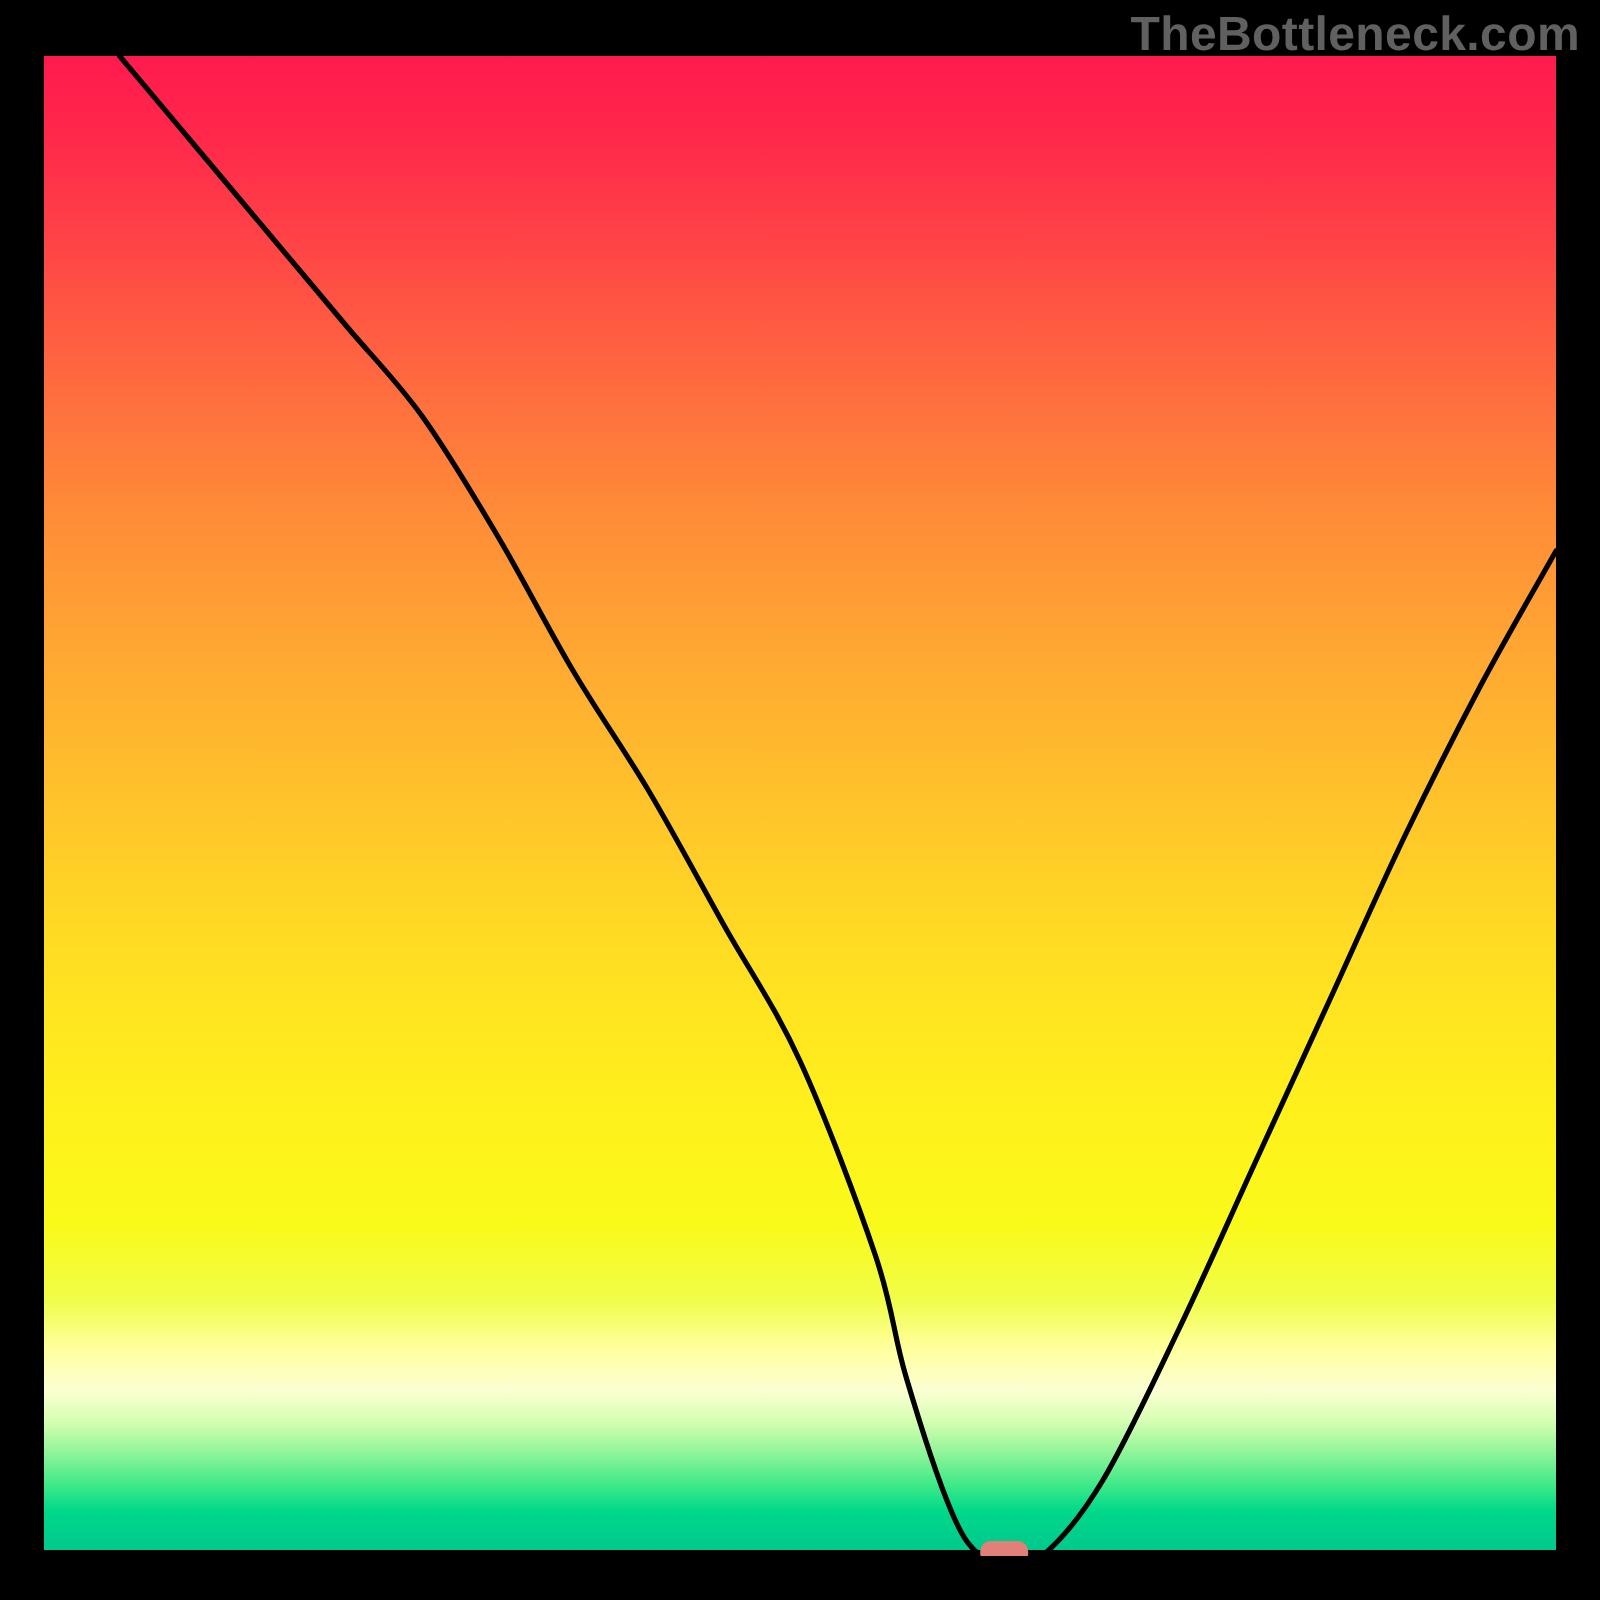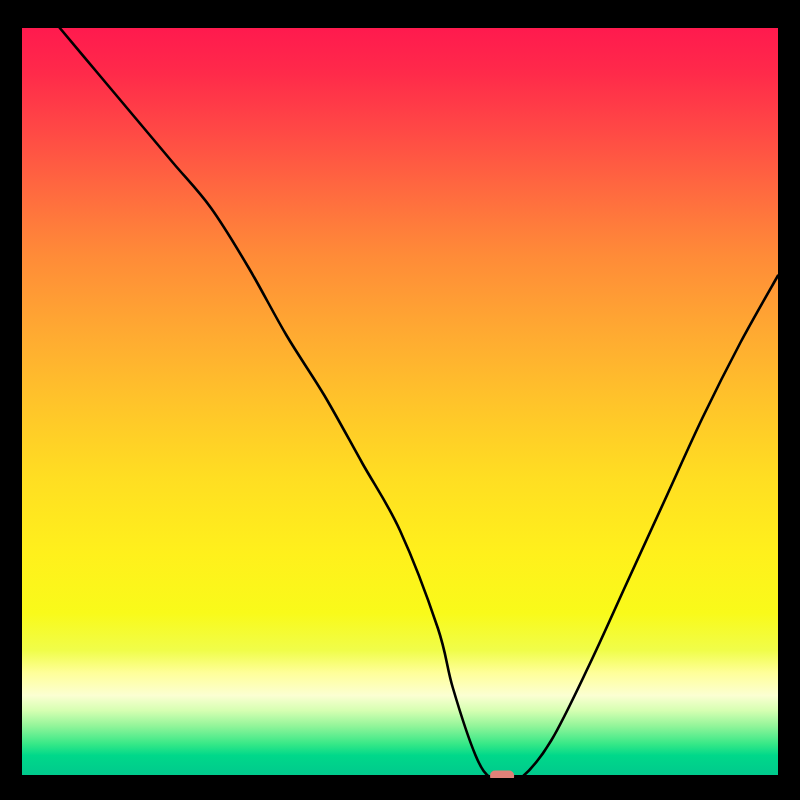--- a/index.html
+++ b/index.html
@@ -78,20 +78,21 @@
   }
   .marker {
     fill: #e08078;
   }
 </style>
 </head>
 <body>
 
 <div class="stage">
 
+  <div class="watermark">TheBottleneck.com</div>
 
   <div class="plot-area">
     <div class="gradient"></div>
 
     <svg class="overlay-svg" viewBox="0 0 756 750" preserveAspectRatio="none">
       <line class="baseline" x1="0" y1="748.5" x2="756" y2="748.5"></line>
       <path id="curve-path" class="curve" d="M 37.8 0.0 C 44.1 7.5 63.0 30.0 75.6 45.0 C 88.2 60.0 100.8 75.0 113.4 90.0 C 126.0 105.0 138.6 120.0 151.2 135.0 C 163.8 150.0 176.4 162.5 189.0 180.0 C 201.6 197.5 214.2 218.7 226.8 240.0 C 239.4 261.2 252.0 286.3 264.6 307.5 C 277.2 328.8 289.8 346.3 302.4 367.5 C 315.0 388.8 327.6 412.5 340.2 435.0 C 352.8 457.5 365.4 475.0 378.0 502.5 C 390.6 530.0 407.0 573.8 415.8 600.0 C 424.6 626.3 424.6 638.8 430.9 660.0 C 437.2 681.3 447.3 712.5 453.6 727.5 C 459.9 742.5 463.7 746.3 468.7 750.0 C 473.8 753.8 478.8 750.0 483.8 750.0 C 488.9 750.0 491.4 756.3 499.0 750.0 C 506.5 743.8 517.9 731.3 529.2 712.5 C 540.5 693.8 554.4 663.8 567.0 637.5 C 579.6 611.3 592.2 582.5 604.8 555.0 C 617.4 527.5 630.0 500.0 642.6 472.5 C 655.2 445.0 667.8 416.3 680.4 390.0 C 693.0 363.8 705.6 338.8 718.2 315.0 C 730.8 291.3 749.7 258.7 756.0 247.5"></path>
       <rect id="marker-rect" class="marker" rx="5" ry="5" x="468.1" y="742.5" width="24" height="11"></rect>
     </svg>
   </div>

